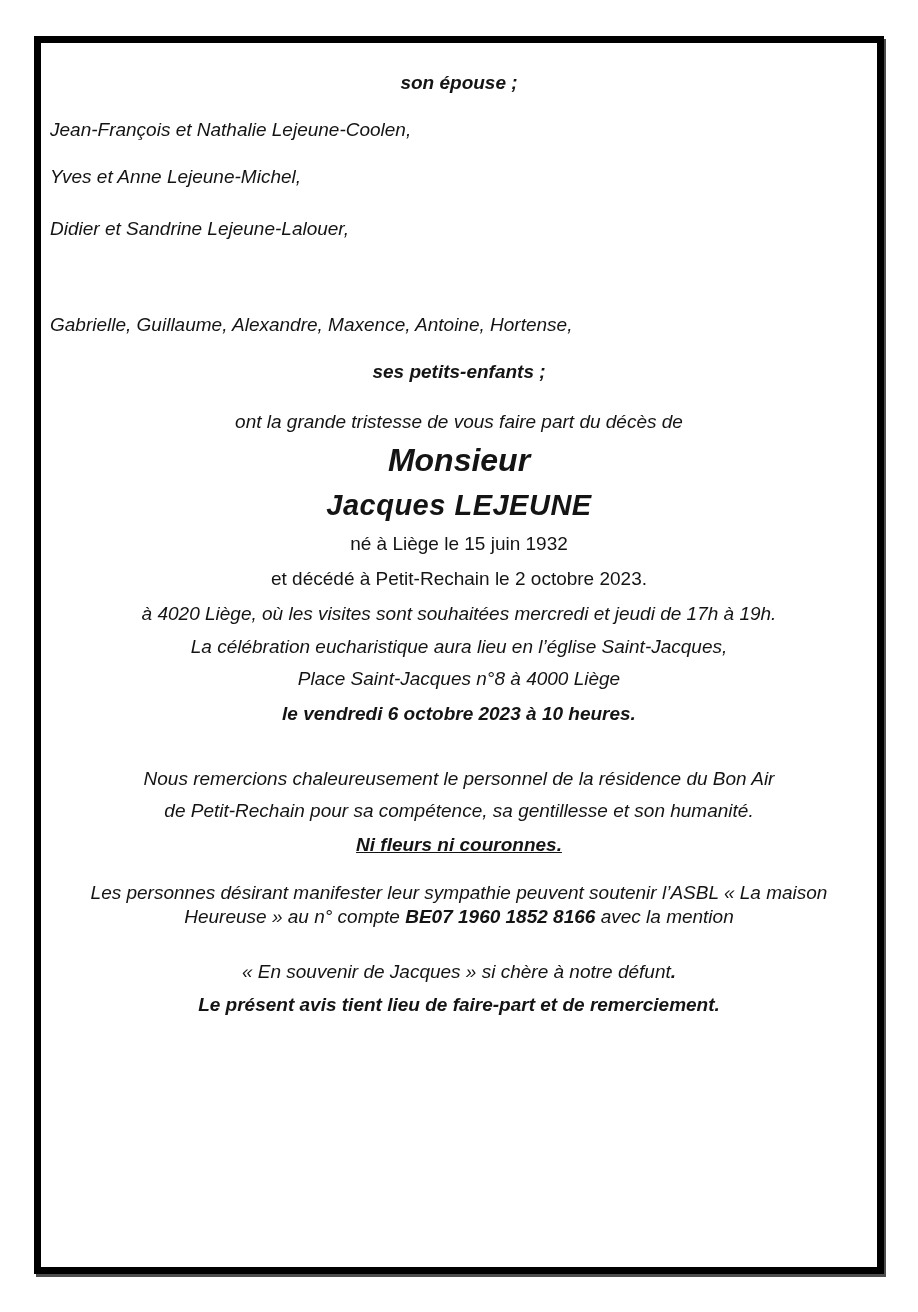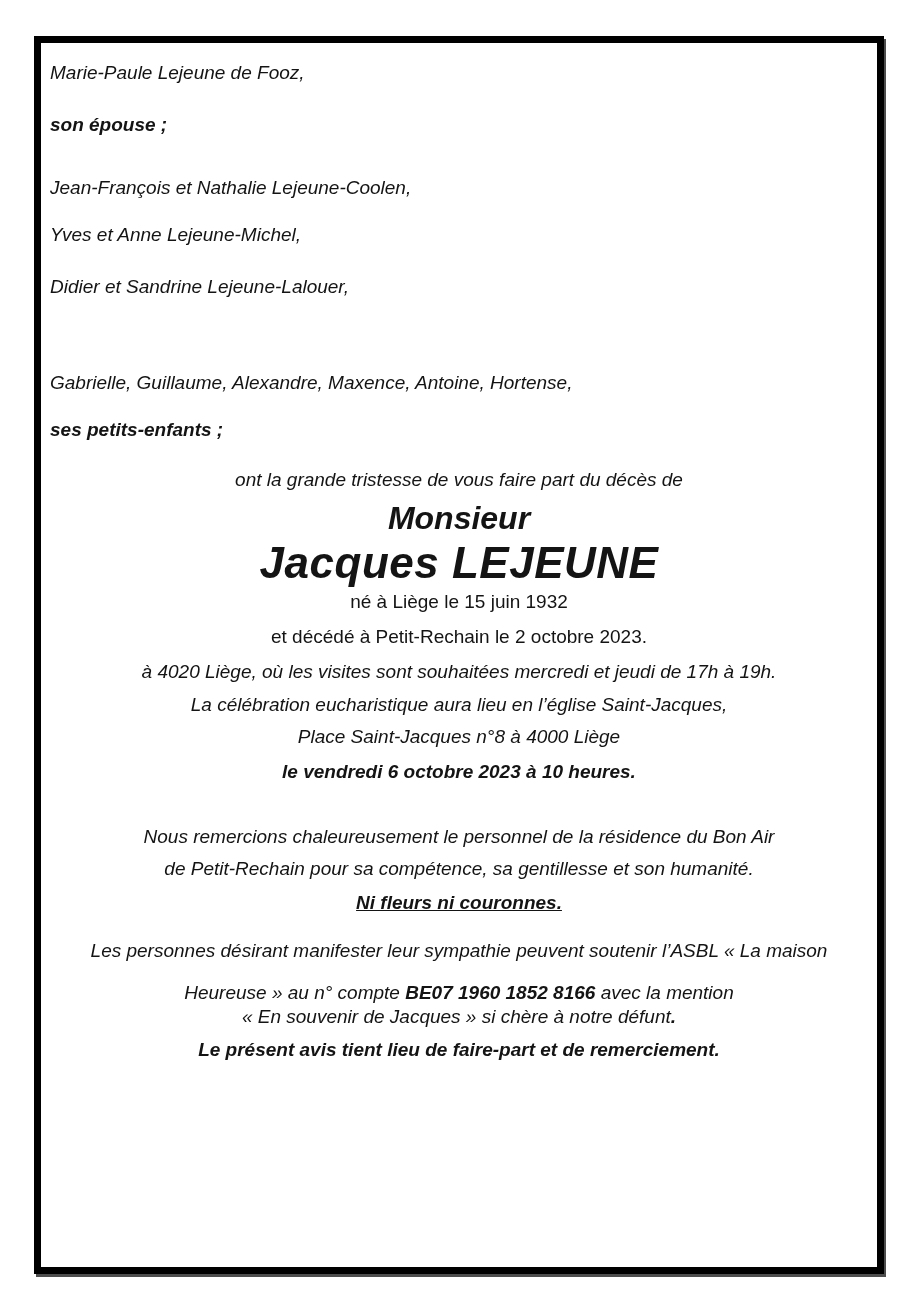--- a/index.html
+++ b/index.html
@@ -29,48 +29,47 @@
     overflow: hidden;
   }
   p {
     margin: 0;
     font-size: 19px;
     line-height: 24px;
     font-style: italic;
     white-space: nowrap;
   }
   .l { text-align: left; }
-  .r { text-align: left; }
+  .r { text-align: center; }
   .c { text-align: center; }
   .b { font-weight: bold; }
   .upright { font-style: normal; }
   .u { text-decoration: underline; }
   .title-line {
     font-size: 32px;
     line-height: 30px;
     font-weight: bold;
   }
   .name-line {
-    font-size: 44px;
+    font-size: 29px;
     line-height: 42px;
     font-weight: bold;
     letter-spacing: 0.5px;
   }
 </style>
 </head>
 <body>
 
 <div class="page">
   <div class="frame">
 
-    <p class="l" style="margin-top:18px">Marie-Paule Lejeune de Fooz,</p>
 
     <p class="r b" style="margin-top:28px">son épouse ;</p>
 
-    <p class="l" style="margin-top:39px">Jean-François et Nathalie Lejeune-Coolen,</p>
+    <p class="l" style="margin-top:23px">Jean-François et Nathalie Lejeune-Coolen,</p>
 
 
     <p class="l" style="margin-top:23px">Yves et Anne Lejeune-Michel,</p>
 
     <p class="l" style="margin-top:28px">Didier et Sandrine Lejeune-Lalouer,</p>
 
 
     <p class="l" style="margin-top:72px">Gabrielle, Guillaume, Alexandre, Maxence, Antoine, Hortense,</p>
 
     <p class="r b" style="margin-top:23px">ses petits-enfants ;</p>
@@ -98,24 +97,24 @@
     <p class="c" style="margin-top:41px">Nous remercions chaleureusement le personnel de la résidence du Bon Air</p>
 
     <p class="c" style="margin-top:8px">de Petit-Rechain pour sa compétence, sa gentillesse et son humanité.</p>
 
     <p class="c" style="margin-top:10px">
       <span class="b u">Ni fleurs ni couronnes.</span>
     </p>
 
     <p class="c" style="margin-top:24px">Les personnes désirant manifester leur sympathie peuvent soutenir l’ASBL « La maison</p>
 
-    <p class="c" style="margin-top:18px">
+    <p class="c" style="margin-top:0">
       <span>Heureuse » au n° compte </span><span class="b">BE07 1960 1852 8166</span><span> avec la mention</span>
     </p>
 
-    <p class="c" style="margin-top:0">
+    <p class="c" style="margin-top:31px">
       <span>« En souvenir de Jacques » si chère à notre défunt</span><span class="b">.</span>
     </p>
 
     <p class="c b" style="margin-top:9px">Le présent avis tient lieu de faire-part et de remerciement.</p>
 
   </div>
 </div>
 
 </body></html>

